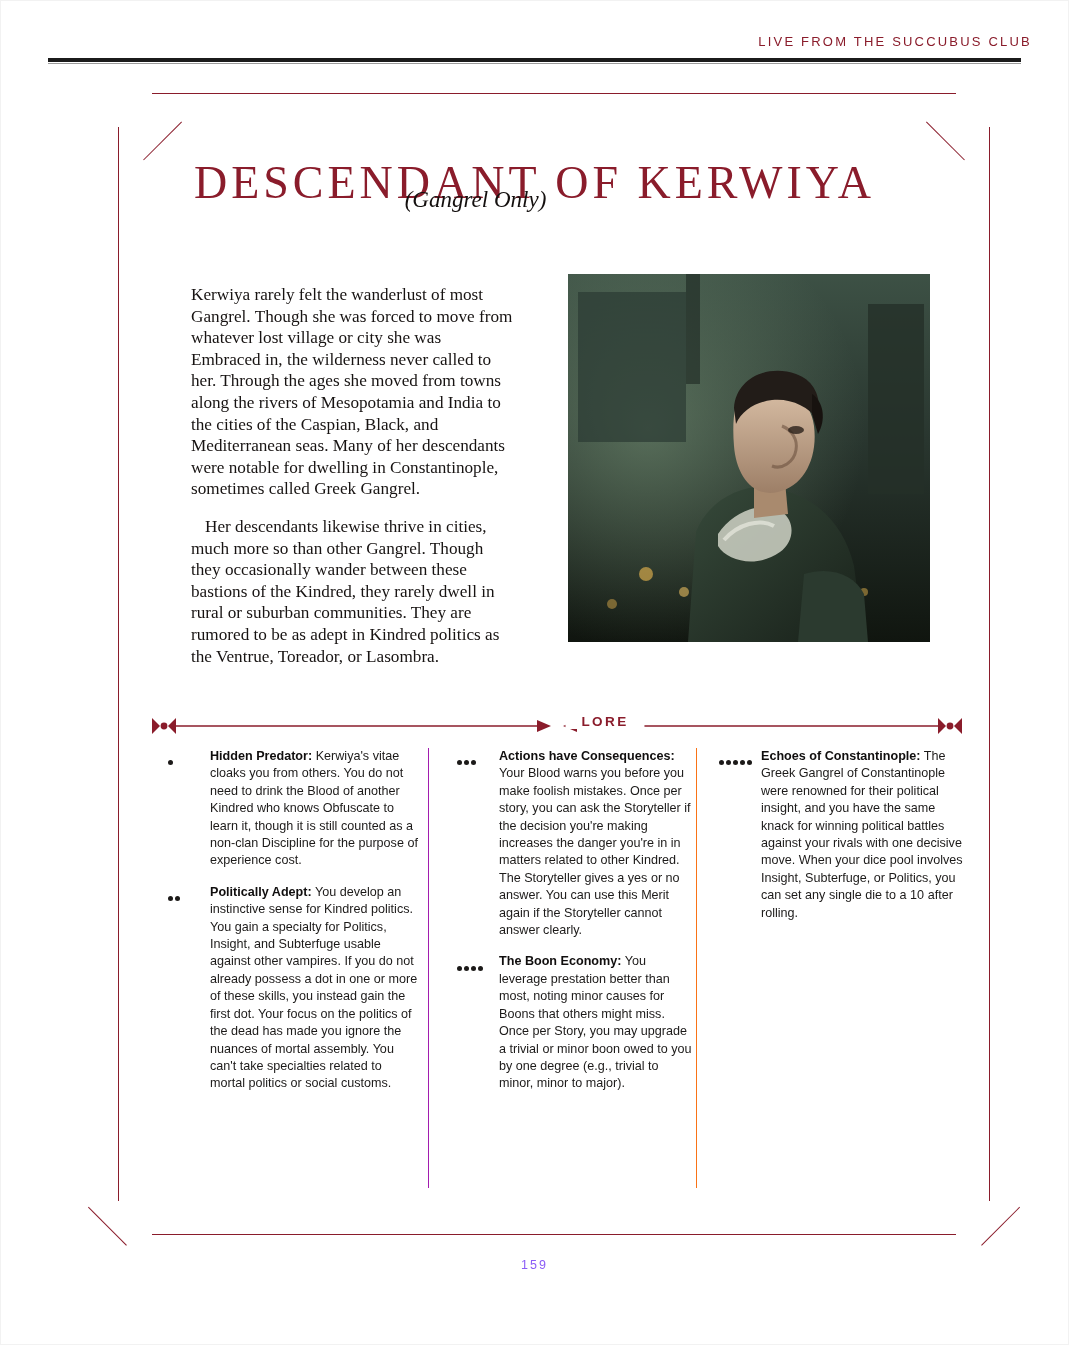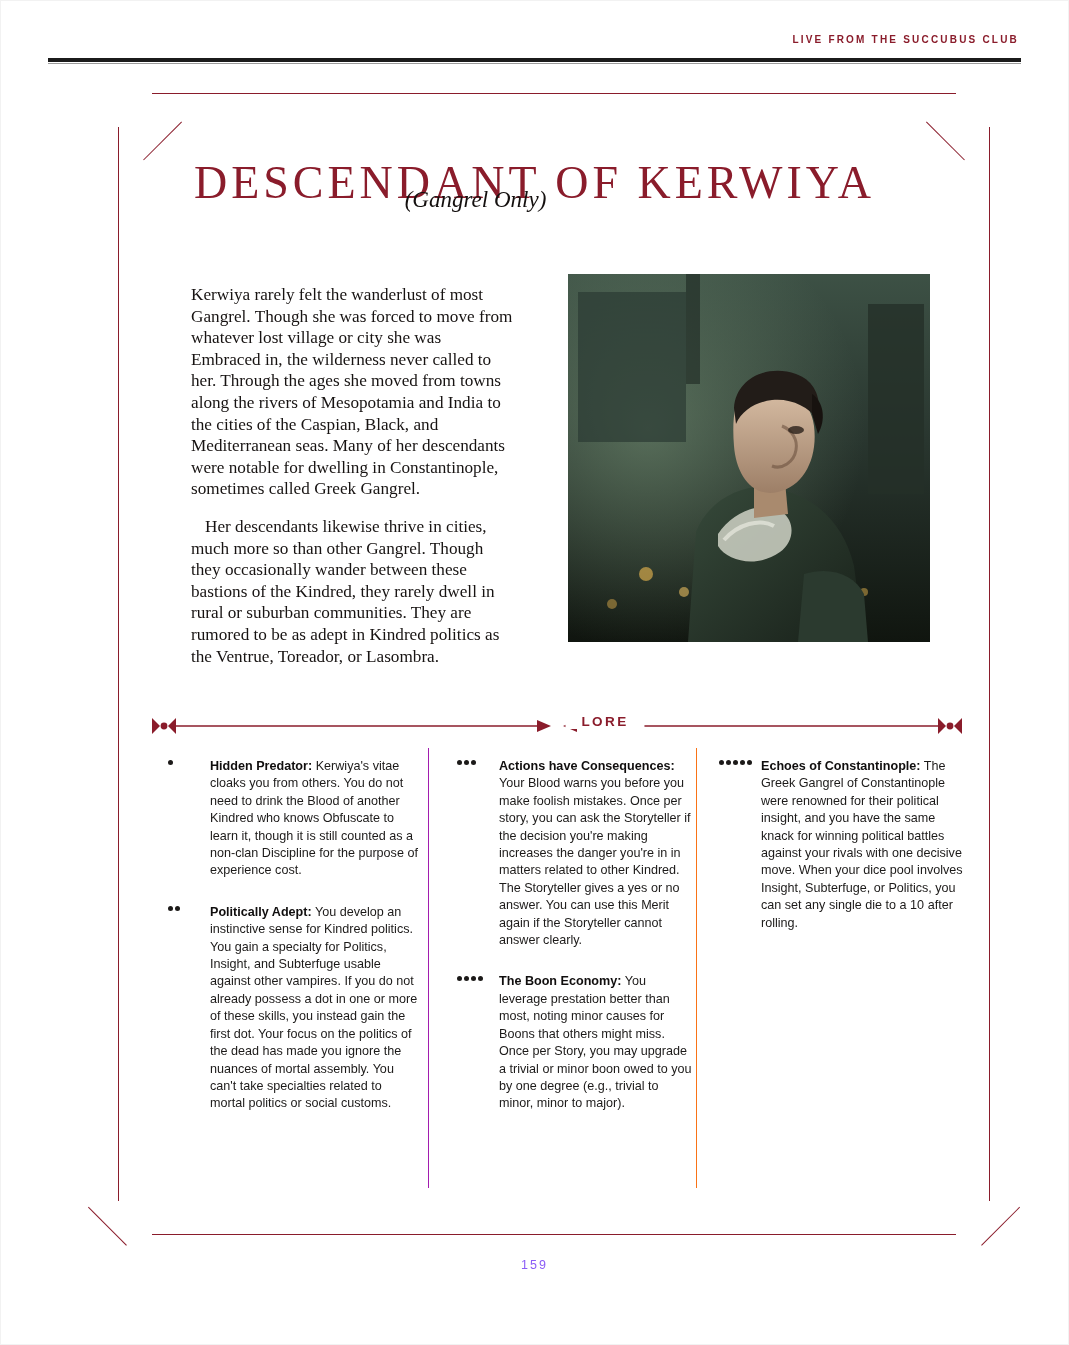--- a/index.html
+++ b/index.html
@@ -27,26 +27,26 @@
     position: absolute;
     left: 0; top: 0; right: 0; bottom: 0;
     pointer-events: none;
     box-shadow: inset 0 0 0 1px #f2f2f2;
   }
 
   
   .running-header {
     position: absolute;
     top: 34px;
-    right: 50px;
+    right: 37px;
     font-family: "Liberation Sans", sans-serif;
-    font-size: 10px;
+    font-size: 13px;
     letter-spacing: 2.2px;
     color: #8a1c2b;
-    font-weight: 700;
+    font-weight: 400;
     text-transform: uppercase;
   }
   .header-rule {
     position: absolute;
     top: 58px;
     left: 48px;
     right: 48px;
     height: 4px;
     background: #1b1b1b;
   }
@@ -202,21 +202,21 @@
   }
   .dot {
     display: inline-block;
     width: 5px;
     height: 5px;
     border-radius: 50%;
     background: #1c1a19;
     margin-right: 2px;
     vertical-align: middle;
   }
-  .merit-body { flex: 1 1 auto; margin-top: 10px; }
+  .merit-body { flex: 1 1 auto; }
   .merit-name {
     font-weight: 700;
     color: #100e0e;
   }
   .merit-text { font-weight: 400; }
 
   
   .folio {
     position: absolute;
     left: 0;

